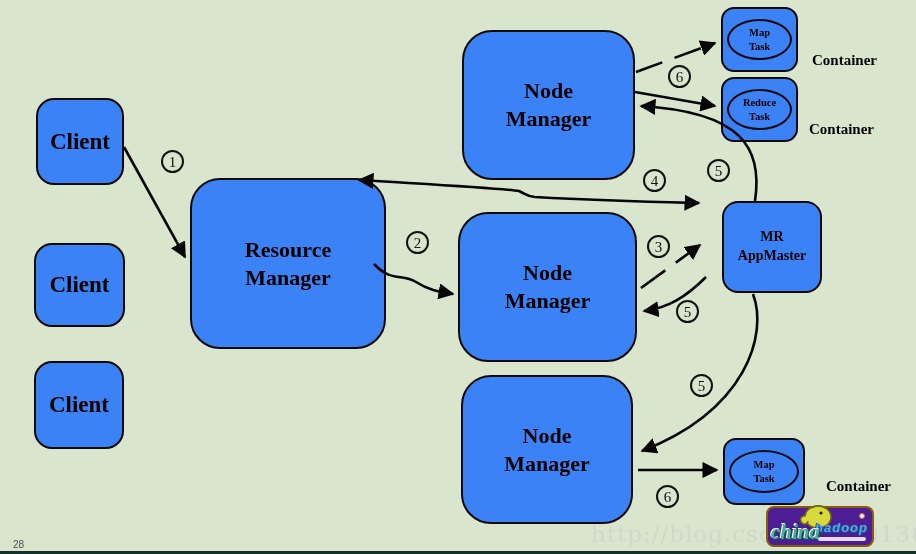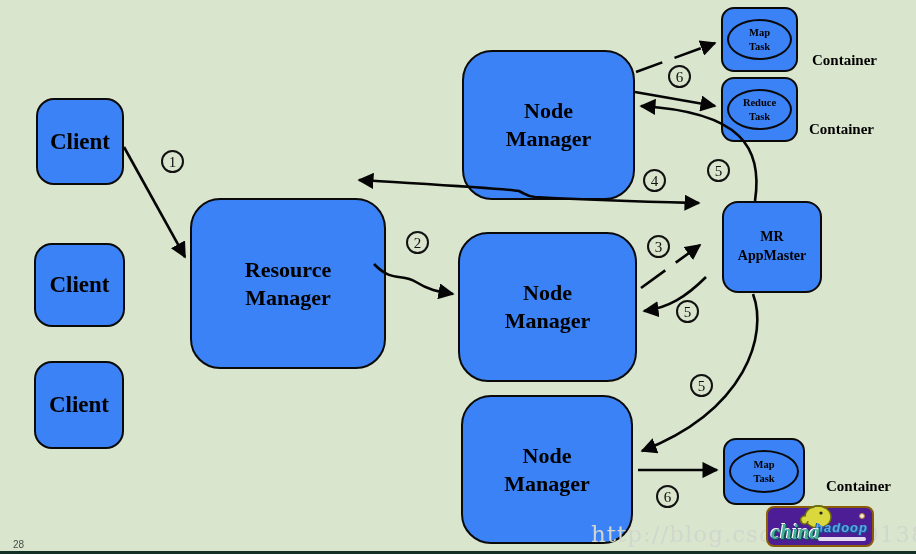--- a/index.html
+++ b/index.html
@@ -7,21 +7,21 @@
     position:relative;width:916px;height:554px;overflow:hidden;
     background:#d9e5cd;
     font-family:"Liberation Serif","DejaVu Serif",serif;
   }
   .gbox{
     position:absolute;background:#3b82f6;border:2.5px solid #0a0a0a;
     display:flex;flex-direction:column;align-items:center;justify-content:center;
     text-align:left;font-weight:bold;color:#000;z-index:1;box-sizing:border-box;
   }
   .client{border-radius:18px;font-size:23px;}
-  .bigbox{border-radius:30px;font-size:22px;line-height:1.27;margin-top:20px;}
+  .bigbox{border-radius:30px;font-size:22px;line-height:1.27;}
   .taskbox{border-radius:13px;}
   .appmaster{border-radius:16px;font-size:14px;line-height:1.35;margin-left:16px;}
   #client1{left:36px;top:98px;width:88px;height:87px;}
   #client2{left:34px;top:243px;width:91px;height:84px;}
   #client3{left:34px;top:361px;width:90px;height:88px;}
   #rm{left:190px;top:178px;width:196px;height:171px;}
   #nm1{left:462px;top:30px;width:173px;height:150px;}
   #nm2{left:458px;top:212px;width:179px;height:150px;}
   #nm3{left:461px;top:375px;width:172px;height:149px;}
   #appmaster{left:706px;top:201px;width:100px;height:92px;}

